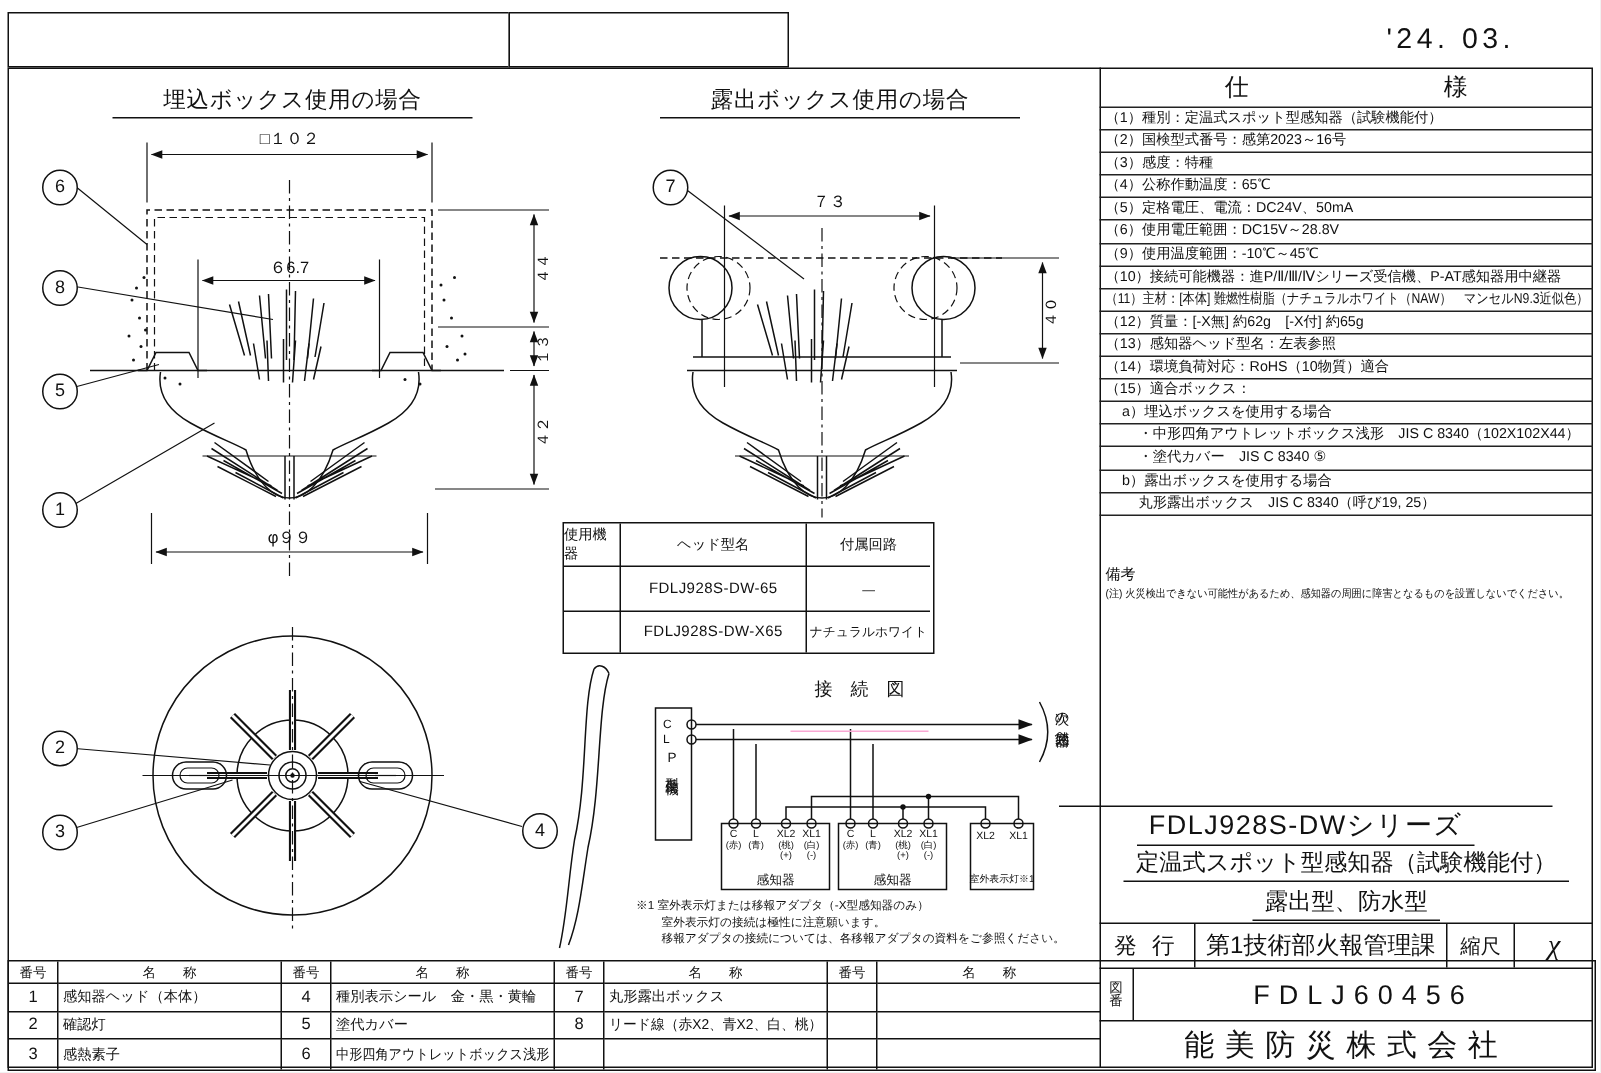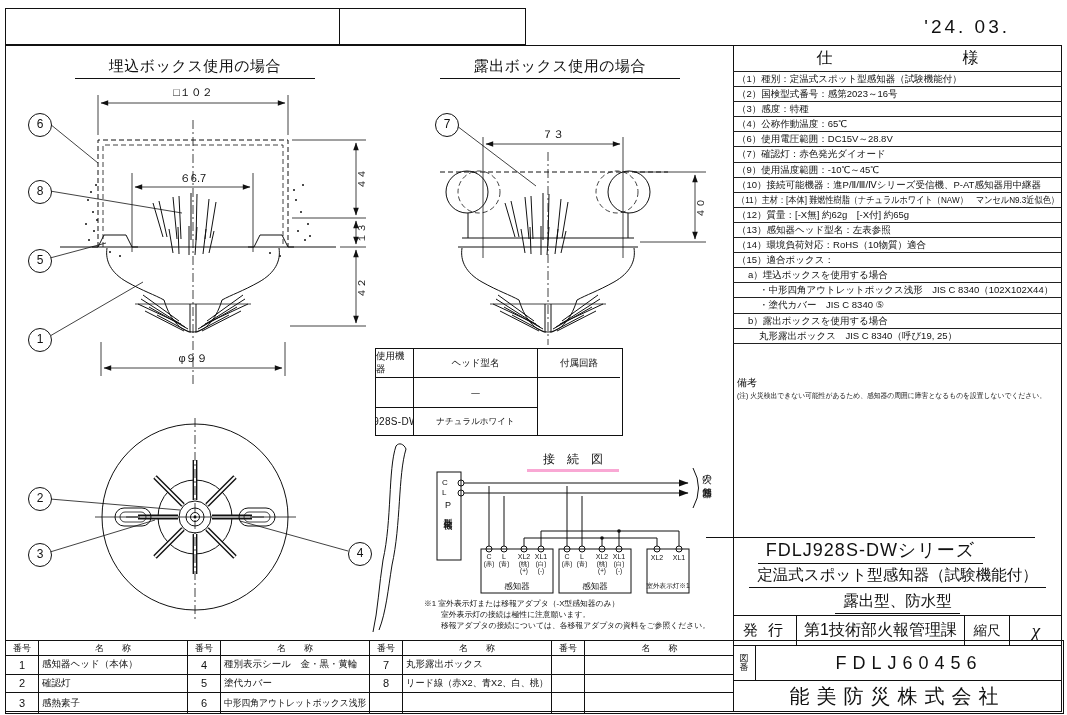--- a/index.html
+++ b/index.html
@@ -241,34 +241,37 @@
   <div class="balloon" style="left:348px;top:542px;">4</div>
 
   <div id="head-table">
       <div class="hc">使用機器</div>
       <div class="hc">ヘッド型名</div>
       <div class="hc">付属回路</div>
       <div class="hc">
         <span class="fitc"></span>
       </div>
       <div class="hc">
+        <span class="fitc model">FDLJ928S-DW-65</span>
+      </div>
+      <div class="hc">
         <span class="fitc" style="font-size: 8.5px;">—</span>
       </div>
       <div class="hc">
         <span class="fitc"></span>
       </div>
       <div class="hc">
         <span class="fitc model">FDLJ928S-DW-X65</span>
       </div>
       <div class="hc">
         <span class="fitc" style="font-size: 8.5px;">ナチュラルホワイト</span>
       </div>
     </div>
 
-  <div class="lbl ctr" style="left:527px;top:451px;width:92px;font-size:12px;border-bottom:3px solid #f9a8d4;padding-bottom:1px;">接　続　図</div>
+  <div class="lbl ctr" style="left:527px;top:451px;width:92px;font-size:12px;border-bottom:1px solid #f9a8d4;padding-bottom:19px;">接　続　図</div>
   <div class="lbl" style="left:442px;top:478px;font-size:8px;">C</div>
   <div class="lbl" style="left:442px;top:488px;font-size:8px;">L</div>
   <div class="lbl vert" style="left:441px;top:500px;height:60px;font-size:9px;">P型受信機</div>
   <div class="lbl vert" style="left:700px;top:467px;height:88px;font-size:9.5px;">次の感知器へ</div>
   <div class="lbl ctr" style="left:481px;top:581px;width:72px;font-size:8.5px;">感知器</div>
   <div class="lbl ctr" style="left:559px;top:581px;width:72px;font-size:8.5px;">感知器</div>
   <div class="lbl ctr" style="left:643px;top:582px;width:50px;font-size:6.6px;">室外表示灯※1</div>
   <div class="lbl" style="left:424px;top:598px;font-size:7.8px;">※1 室外表示灯または移報アダプタ（-X型感知器のみ）</div>
   <div class="lbl" style="left:441px;top:609px;font-size:7.8px;">室外表示灯の接続は極性に注意願います。</div>
   <div class="lbl" style="left:441px;top:620px;font-size:7.8px;">移報アダプタの接続については、各移報アダプタの資料をご参照ください。</div>
@@ -323,22 +326,22 @@
 
   <div class="abs spec-head" style="left:733px;top:45px;width:329px;height:27px;">
     <span>仕</span>
     <span>様</span>
   </div>
   <div id="spec-rows">
       <div class="spec-row" style="padding-left: 4px;"><span class="fit">（1）種別：定温式スポット型感知器（試験機能付）</span></div>
       <div class="spec-row" style="padding-left: 4px;"><span class="fit">（2）国検型式番号：感第2023～16号</span></div>
       <div class="spec-row" style="padding-left: 4px;"><span class="fit">（3）感度：特種</span></div>
       <div class="spec-row" style="padding-left: 4px;"><span class="fit">（4）公称作動温度：65℃</span></div>
+      <div class="spec-row" style="padding-left: 4px;"><span class="fit">（5）定格電圧、電流：DC24V、50mA</span></div>
       <div class="spec-row" style="padding-left: 4px;"><span class="fit">（6）使用電圧範囲：DC15V～28.8V</span></div>
-      <div class="spec-row" style="padding-left: 4px;"><span class="fit">（7）確認灯：赤色発光ダイオード</span></div>
       <div class="spec-row" style="padding-left: 4px;"><span class="fit">（9）使用温度範囲：-10℃～45℃</span></div>
       <div class="spec-row" style="padding-left: 4px;"><span class="fit">（10）接続可能機器：進P/Ⅱ/Ⅲ/Ⅳシリーズ受信機、P-AT感知器用中継器</span></div>
       <div class="spec-row" style="padding-left: 4px;"><span class="fit" style="transform: scaleX(0.856);">（11）主材：[本体] 難燃性樹脂（ナチュラルホワイト（NAW）　マンセルN9.3近似色）</span></div>
       <div class="spec-row" style="padding-left: 4px;"><span class="fit">（12）質量：[-X無] 約62g　[-X付] 約65g</span></div>
       <div class="spec-row" style="padding-left: 4px;"><span class="fit">（13）感知器ヘッド型名：左表参照</span></div>
       <div class="spec-row" style="padding-left: 4px;"><span class="fit">（14）環境負荷対応：RoHS（10物質）適合</span></div>
       <div class="spec-row" style="padding-left: 4px; text-decoration: underline;"><span class="fit">（15）適合ボックス：</span></div>
       <div class="spec-row" style="padding-left: 15px;"><span class="fit">a）埋込ボックスを使用する場合</span></div>
       <div class="spec-row" style="padding-left: 26px;"><span class="fit">・中形四角アウトレットボックス浅形　JIS C 8340（102X102X44）</span></div>
       <div class="spec-row" style="padding-left: 26px;"><span class="fit">・塗代カバー　JIS C 8340 ⑤</span></div>

